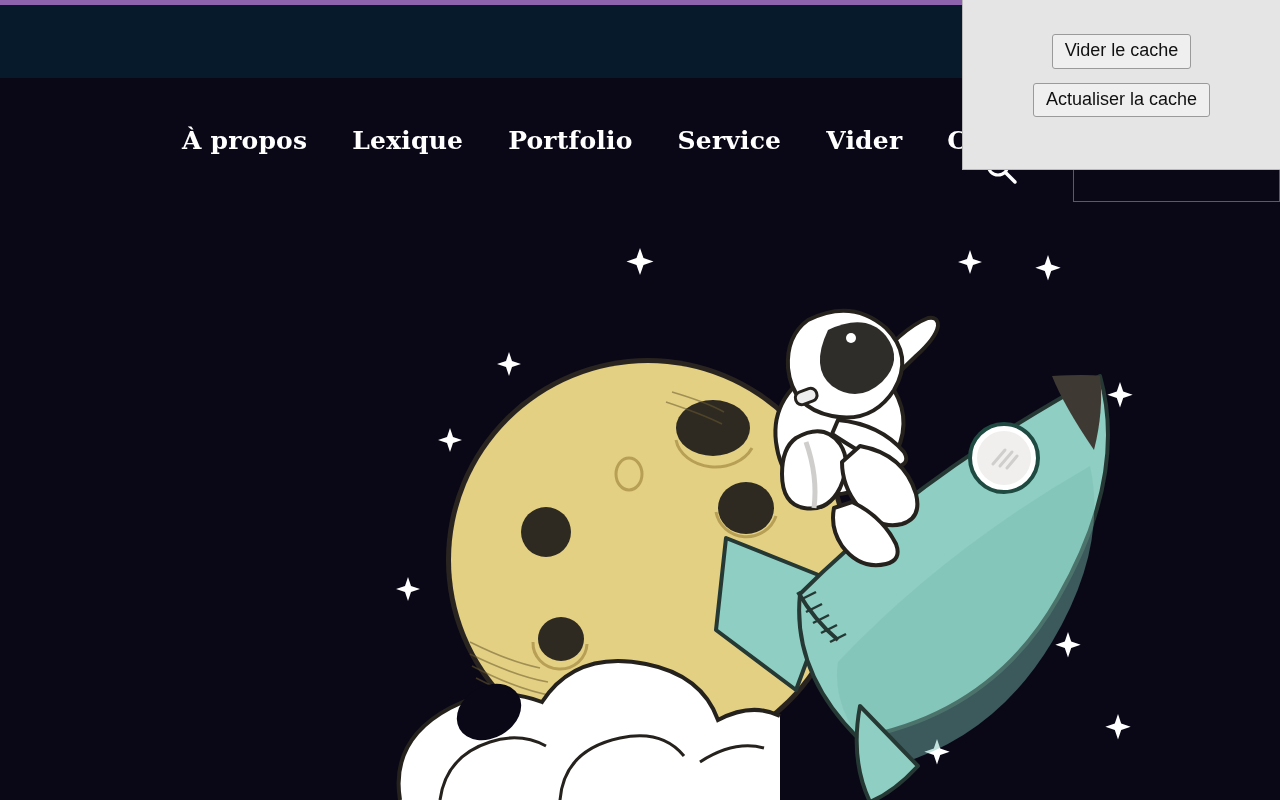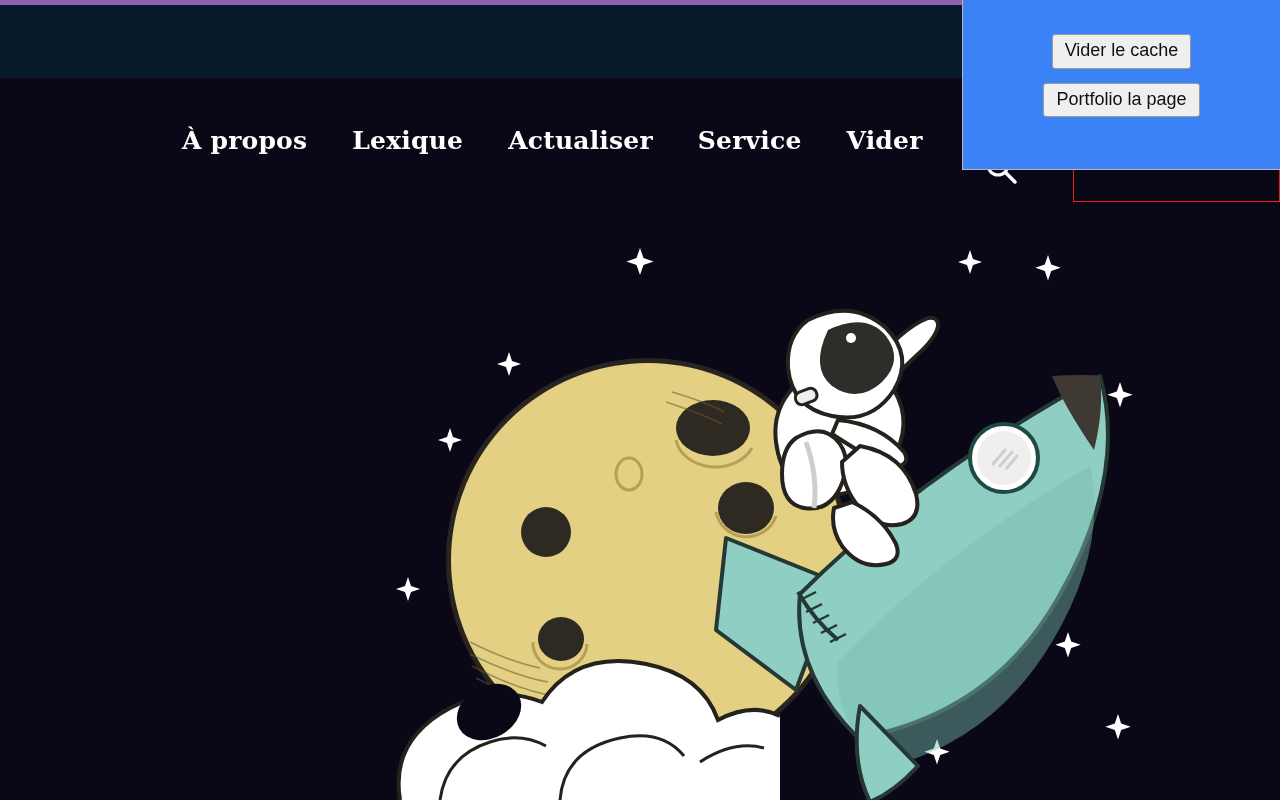--- a/index.html
+++ b/index.html
@@ -64,21 +64,21 @@
   .highlight-box {
     position:absolute; left:1073px; top:0px; width:207px; height:202px;
     border:1.5px solid #e8201f;
     border-top:none;
     pointer-events:none;
   }
 
   
   .dialog-panel {
     position:absolute; left:962px; top:0px; width:318px; height:170px;
-    background:#3b82f6;
+    background:#e5e5e5;
     border-left:1px solid #b9b9b9;
     border-bottom:1px solid #b9b9b9;
     display:flex; flex-direction:column;
     align-items:center; justify-content:flex-start;
     padding-top:34px;
   }
   .dialog-button {
     font-family:"Liberation Sans", sans-serif;
     font-size:18px;
     color:#101010;
@@ -212,34 +212,34 @@
   </div>
 
   <div class="top-accent-bar"></div>
 
   <div class="utility-bar"></div>
 
   <header class="site-header">
     <ul class="nav-list">
       <li class="nav-item">À propos</li>
       <li class="nav-item">Lexique</li>
-      <li class="nav-item">Actualiser</li>
+      <li class="nav-item">Portfolio</li>
       <li class="nav-item">Service</li>
       <li class="nav-item">Vider</li>
       <li class="nav-item">Contact</li>
     </ul>
   </header>
 
   <div class="nav-search-btn">
     <svg width="36" height="36" viewBox="0 0 36 36" xmlns="http://www.w3.org/2000/svg">
       <circle cx="15" cy="15" r="10" fill="none" stroke="#ffffff" stroke-width="3"></circle>
       <path d="M22.5 22.5 L32 32" stroke="#ffffff" stroke-width="3.5" stroke-linecap="round"></path>
     </svg>
   </div>
 
   <div class="highlight-box"></div>
 
   <div class="dialog-panel">
     <button class="dialog-button">Vider le cache</button>
-    <button class="dialog-button">Portfolio la page</button>
+    <button class="dialog-button">Actualiser la cache</button>
   </div>
 
 </div>
 
 </body></html>

